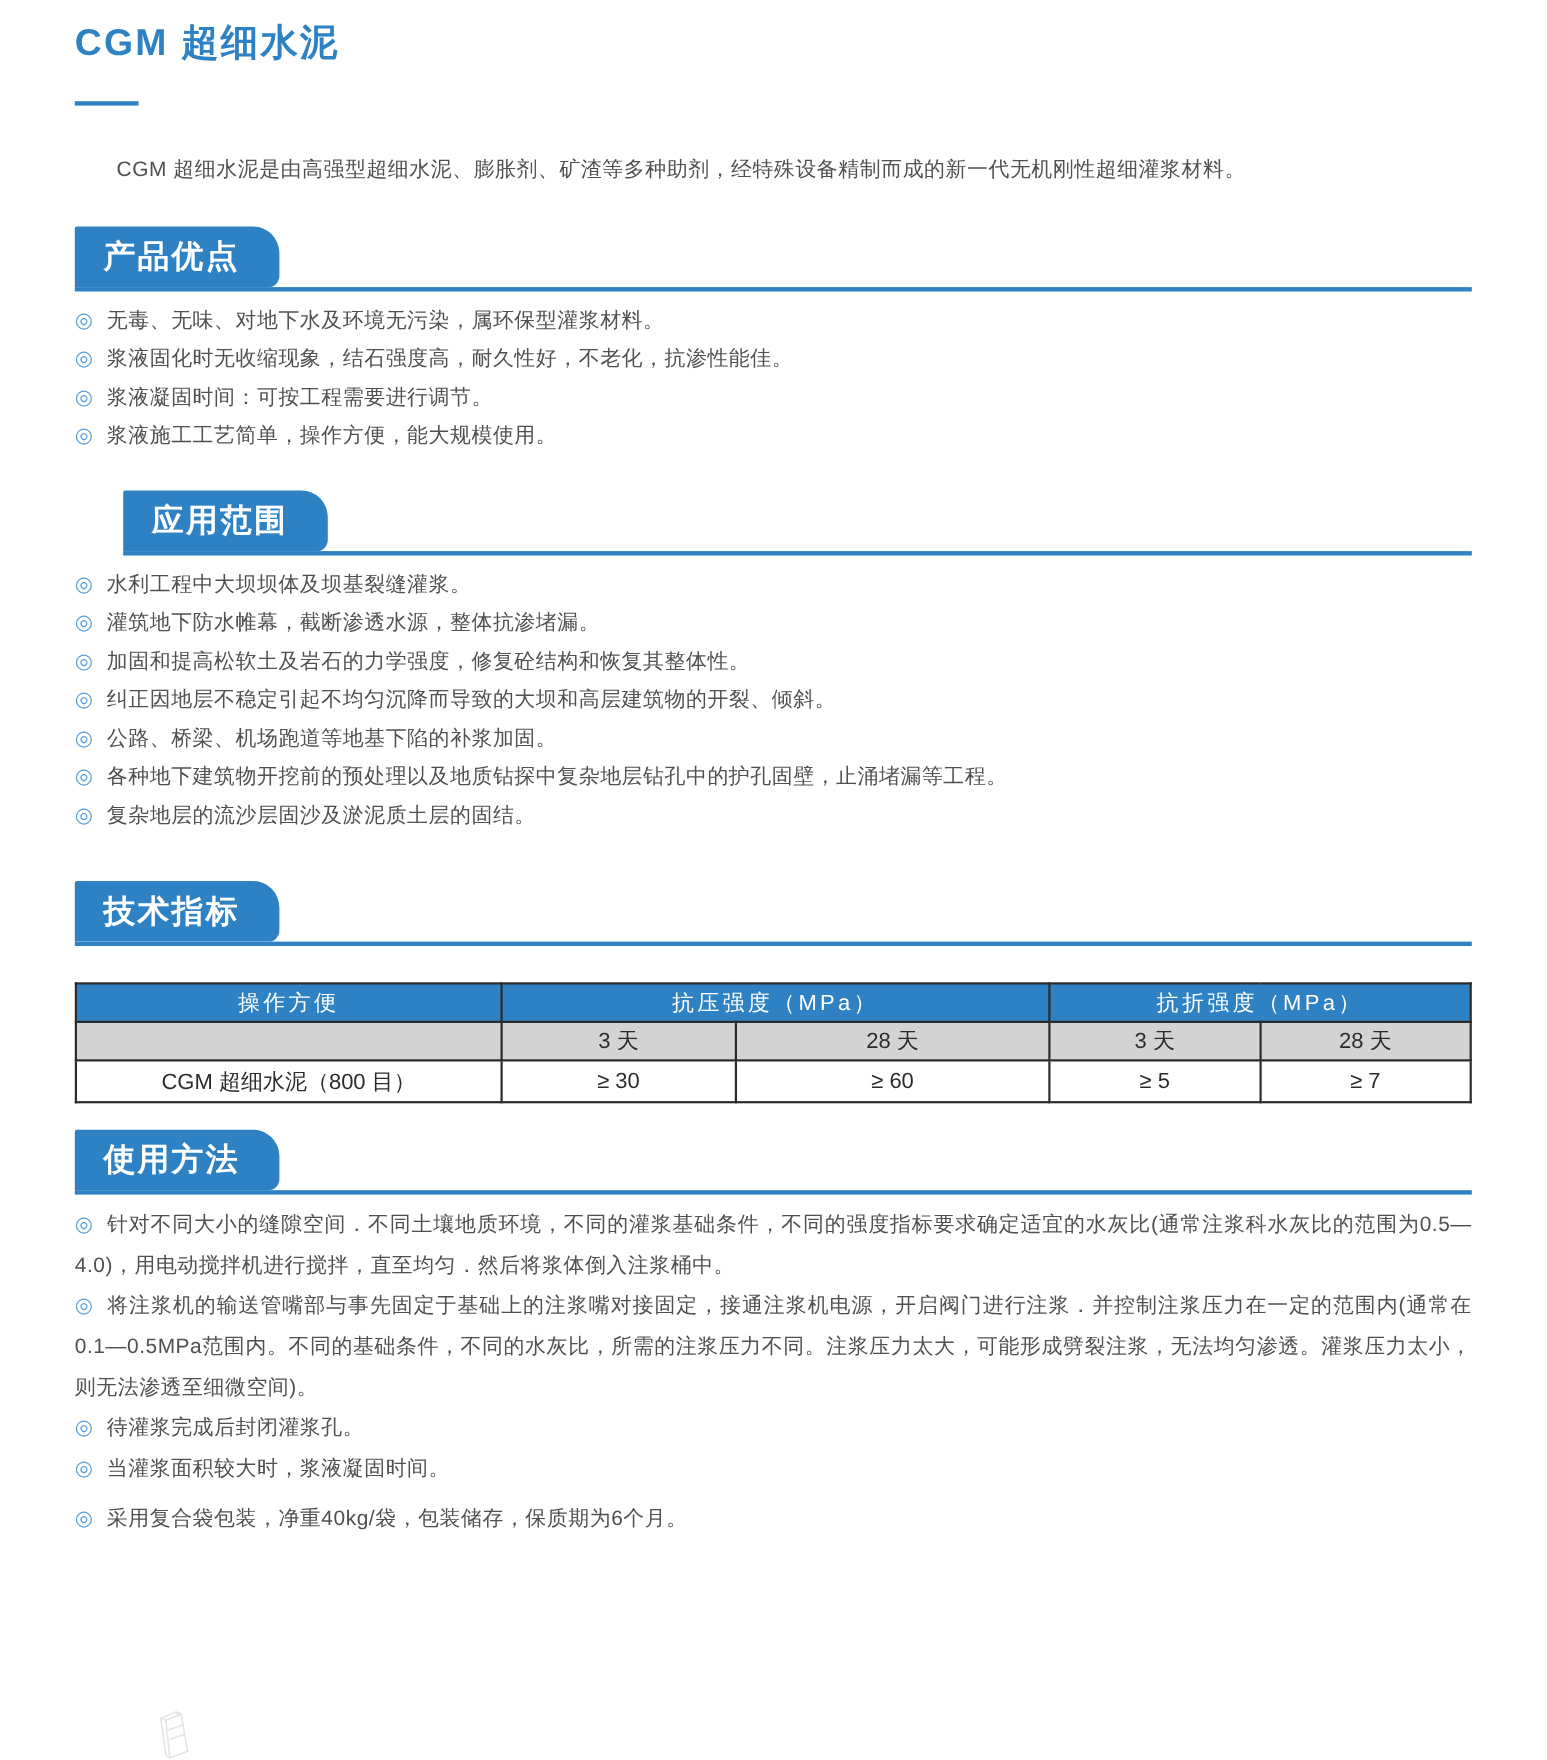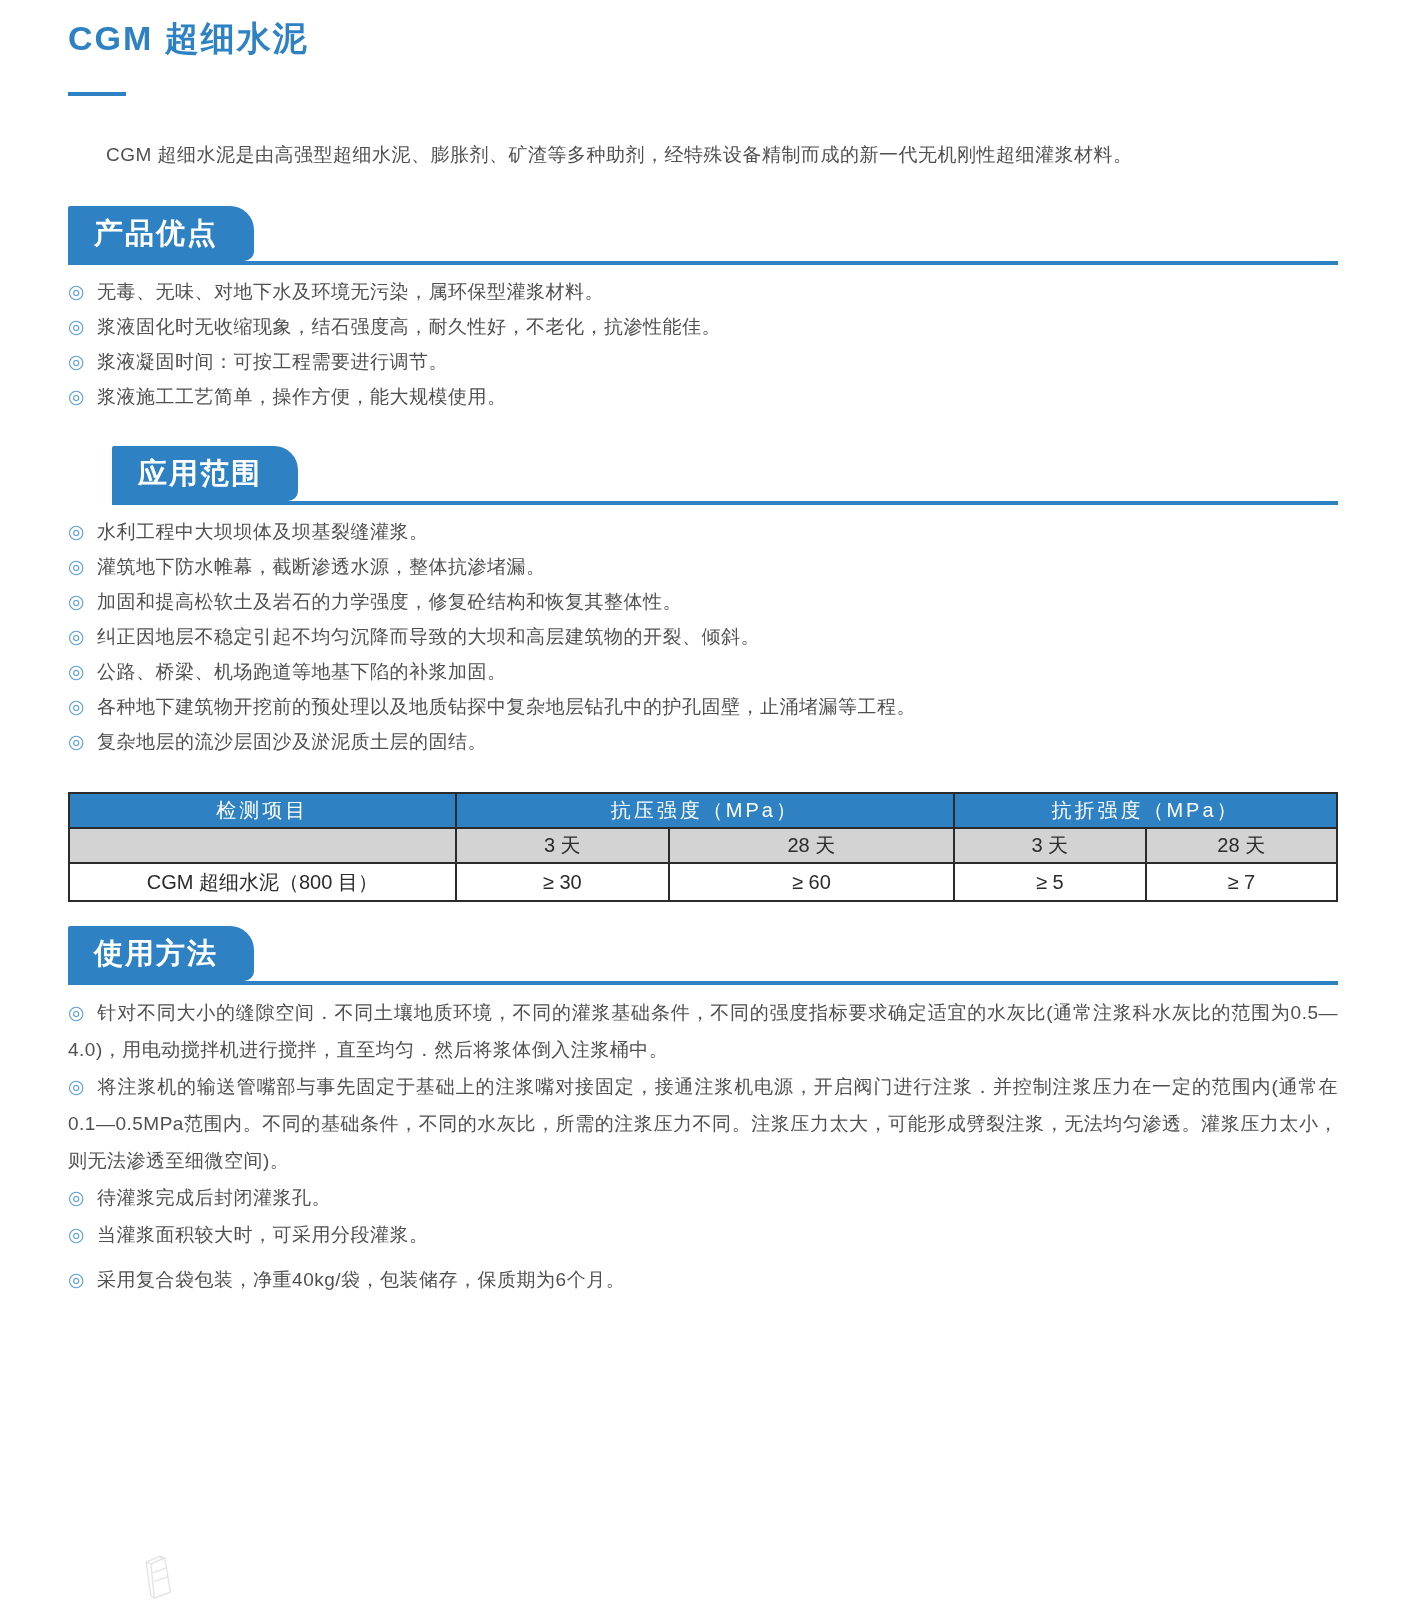--- a/index.html
+++ b/index.html
@@ -118,32 +118,35 @@
   <div class="list">
     <p class="item"><span class="bullet">◎</span><span>水利工程中大坝坝体及坝基裂缝灌浆。</span></p>
     <p class="item"><span class="bullet">◎</span><span>灌筑地下防水帷幕，截断渗透水源，整体抗渗堵漏。</span></p>
     <p class="item"><span class="bullet">◎</span><span>加固和提高松软土及岩石的力学强度，修复砼结构和恢复其整体性。</span></p>
     <p class="item"><span class="bullet">◎</span><span>纠正因地层不稳定引起不均匀沉降而导致的大坝和高层建筑物的开裂、倾斜。</span></p>
     <p class="item"><span class="bullet">◎</span><span>公路、桥梁、机场跑道等地基下陷的补浆加固。</span></p>
     <p class="item"><span class="bullet">◎</span><span>各种地下建筑物开挖前的预处理以及地质钻探中复杂地层钻孔中的护孔固壁，止涌堵漏等工程。</span></p>
     <p class="item"><span class="bullet">◎</span><span>复杂地层的流沙层固沙及淤泥质土层的固结。</span></p>
   </div>
 
+  <div class="section-head mt-spec">
+    <span class="section-tab">技术指标</span>
+  </div>
 
   <table class="specs">
     <colgroup>
       <col style="width:30.5%">
       <col style="width:16.8%">
       <col style="width:22.5%">
       <col style="width:15.1%">
       <col style="width:15.1%">
     </colgroup>
     <tbody>
         <tr class="thead">
-      <th>检测项目</th>
+      <th>操作方便</th>
       <th colspan="2">抗压强度（MPa）</th>
       <th colspan="2">抗折强度（MPa）</th>
     </tr>
     <tr class="subhead">
       <td></td>
       <td>3 天</td>
       <td>28 天</td>
       <td>3 天</td>
       <td>28 天</td>
     </tr>
@@ -158,21 +161,21 @@
     </table>
 
 
   <div class="section-head mt-use">
     <span class="section-tab">使用方法</span>
   </div>
   <div class="list">
     <p class="item para"><span class="bullet">◎</span><span>针对不同大小的缝隙空间．不同土壤地质环境，不同的灌浆基础条件，不同的强度指标要求确定适宜的水灰比(通常注浆科水灰比的范围为0.5—4.0)，用电动搅拌机进行搅拌，直至均匀．然后将浆体倒入注浆桶中。</span></p>
     <p class="item para"><span class="bullet">◎</span><span>将注浆机的输送管嘴部与事先固定于基础上的注浆嘴对接固定，接通注浆机电源，开启阀门进行注浆．并控制注浆压力在一定的范围内(通常在0.1—0.5MPa范围内。不同的基础条件，不同的水灰比，所需的注浆压力不同。注浆压力太大，可能形成劈裂注浆，无法均匀渗透。灌浆压力太小，则无法渗透至细微空间)。</span></p>
     <p class="item para"><span class="bullet">◎</span><span>待灌浆完成后封闭灌浆孔。</span></p>
-    <p class="item para"><span class="bullet">◎</span><span>当灌浆面积较大时，可采用分段灌浆。</span></p>
+    <p class="item para"><span class="bullet">◎</span><span>当灌浆面积较大时，浆液凝固时间。</span></p>
   </div>
 
   <div class="list">
     <p class="item"><span class="bullet">◎</span><span>采用复合袋包装，净重40kg/袋，包装储存，保质期为6个月。</span></p>
 
   </div>
 
 </div>
 
 <svg class="bag-watermark" width="62" height="50" viewBox="0 0 62 90" fill="none">

